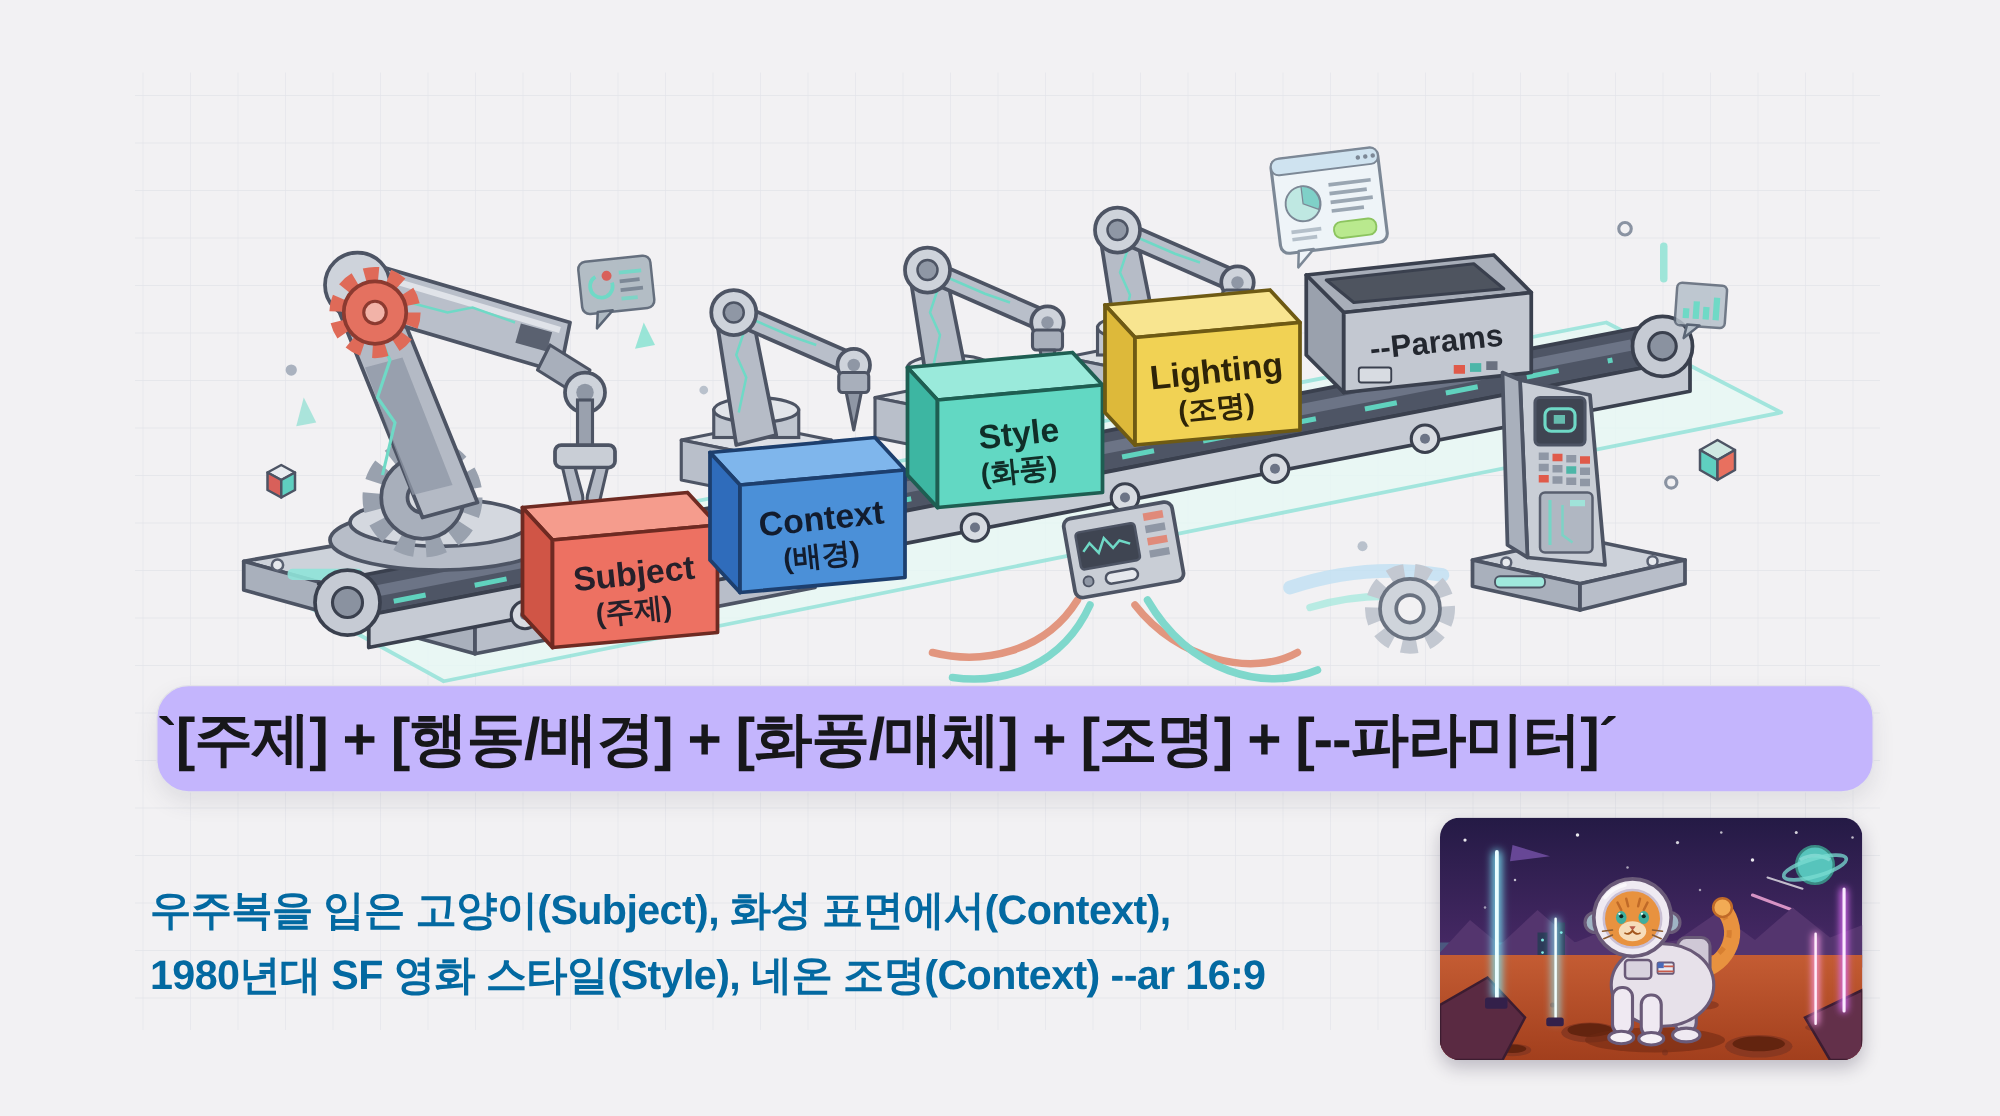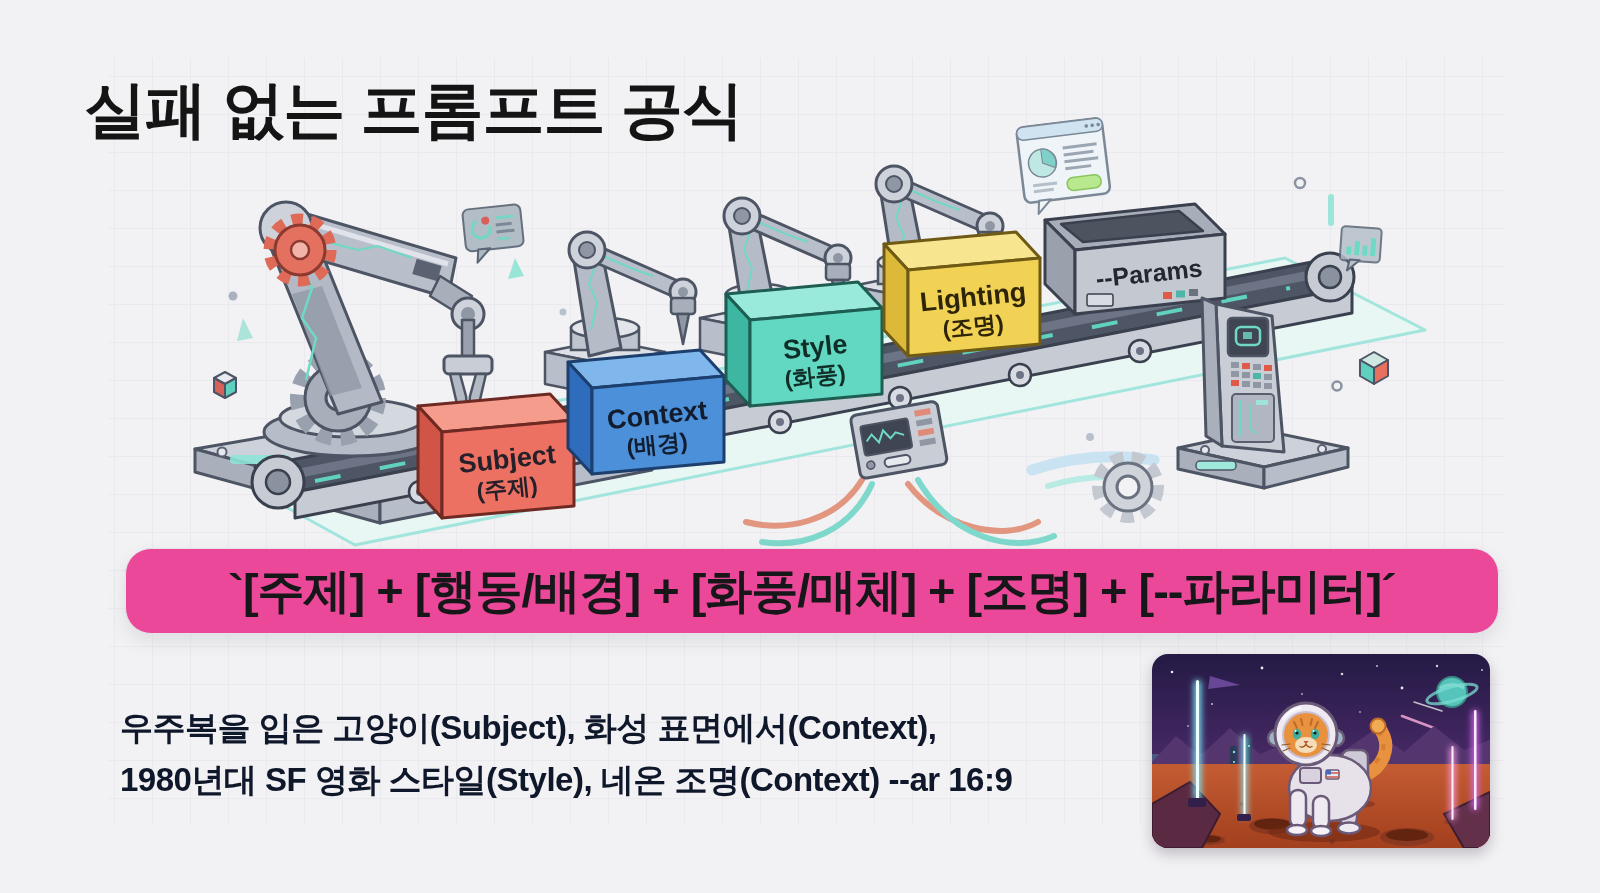--- a/index.html
+++ b/index.html
@@ -10,30 +10,30 @@
     position:relative;
   }
   .slide{position:absolute;inset:0;}
   .illus{position:absolute;left:0;top:0;width:1600px;height:893px;}
   .title{
     position:absolute;left:84px;top:68px;
     font-size:62px;font-weight:800;color:#141414;letter-spacing:-1px;
   }
   .formula-bar{
     position:absolute;left:125px;top:548px;width:1372px;height:84px;
-    background:#ec4899;border:1px solid #e3e3e8;border-radius:26px;
+    background:#c4b5fd;border:1px solid #e3e3e8;border-radius:26px;
     box-shadow:0 8px 18px rgba(60,60,80,.10);
-    display:flex;align-items:center;justify-content:center;
+    display:flex;align-items:center;justify-content:flex-start;
   }
   .formula-text{
     font-size:47px;font-weight:800;color:#17171a;letter-spacing:-1px;white-space:nowrap;
   }
   .example{
     position:absolute;left:120px;top:702px;width:1000px;
-    font-size:33px;font-weight:700;color:#0f172a;line-height:1.58;letter-spacing:-0.5px;
+    font-size:33px;font-weight:700;color:#0369a1;line-height:1.58;letter-spacing:-0.5px;
   }
   .result-image{
     position:absolute;left:1152px;top:654px;width:338px;height:194px;
     border-radius:16px;overflow:hidden;box-shadow:0 6px 14px rgba(40,30,60,.25);
   }
   .result-image svg{display:block;}
 </style>
 </head>
 <body>
 
@@ -316,21 +316,20 @@
       <polygon points="243,318 253,338 237,341" fill="#6fd9c6" opacity="0.55"></polygon>
       <rect x="1328" y="194" width="6" height="32" rx="3" fill="#8fe3d4" opacity="0.85"></rect>
       <circle cx="233" cy="296" r="4.5" fill="#aab2bf"></circle>
       <circle cx="1300" cy="183" r="5" fill="none" stroke="#8a93a2" stroke-width="2.5"></circle>
       <circle cx="1337" cy="386" r="4.5" fill="none" stroke="#8a93a2" stroke-width="2.5"></circle>
       <circle cx="1090" cy="437" r="4" fill="#b9c1cc"></circle>
       <circle cx="563" cy="312" r="3.5" fill="#b9c1cc"></circle>
     </g>
   </svg>
 
-  <div class="title">실패 없는 프롬프트 공식</div>
 
   <div class="formula-bar">
     <span class="formula-text">`[주제] + [행동/배경] + [화풍/매체] + [조명] + [--파라미터]´</span>
   </div>
 
   <div class="example">
     <div>우주복을 입은 고양이(Subject), 화성 표면에서(Context),</div>
     <div>1980년대 SF 영화 스타일(Style), 네온 조명(Context) --ar 16:9</div>
   </div>
 

